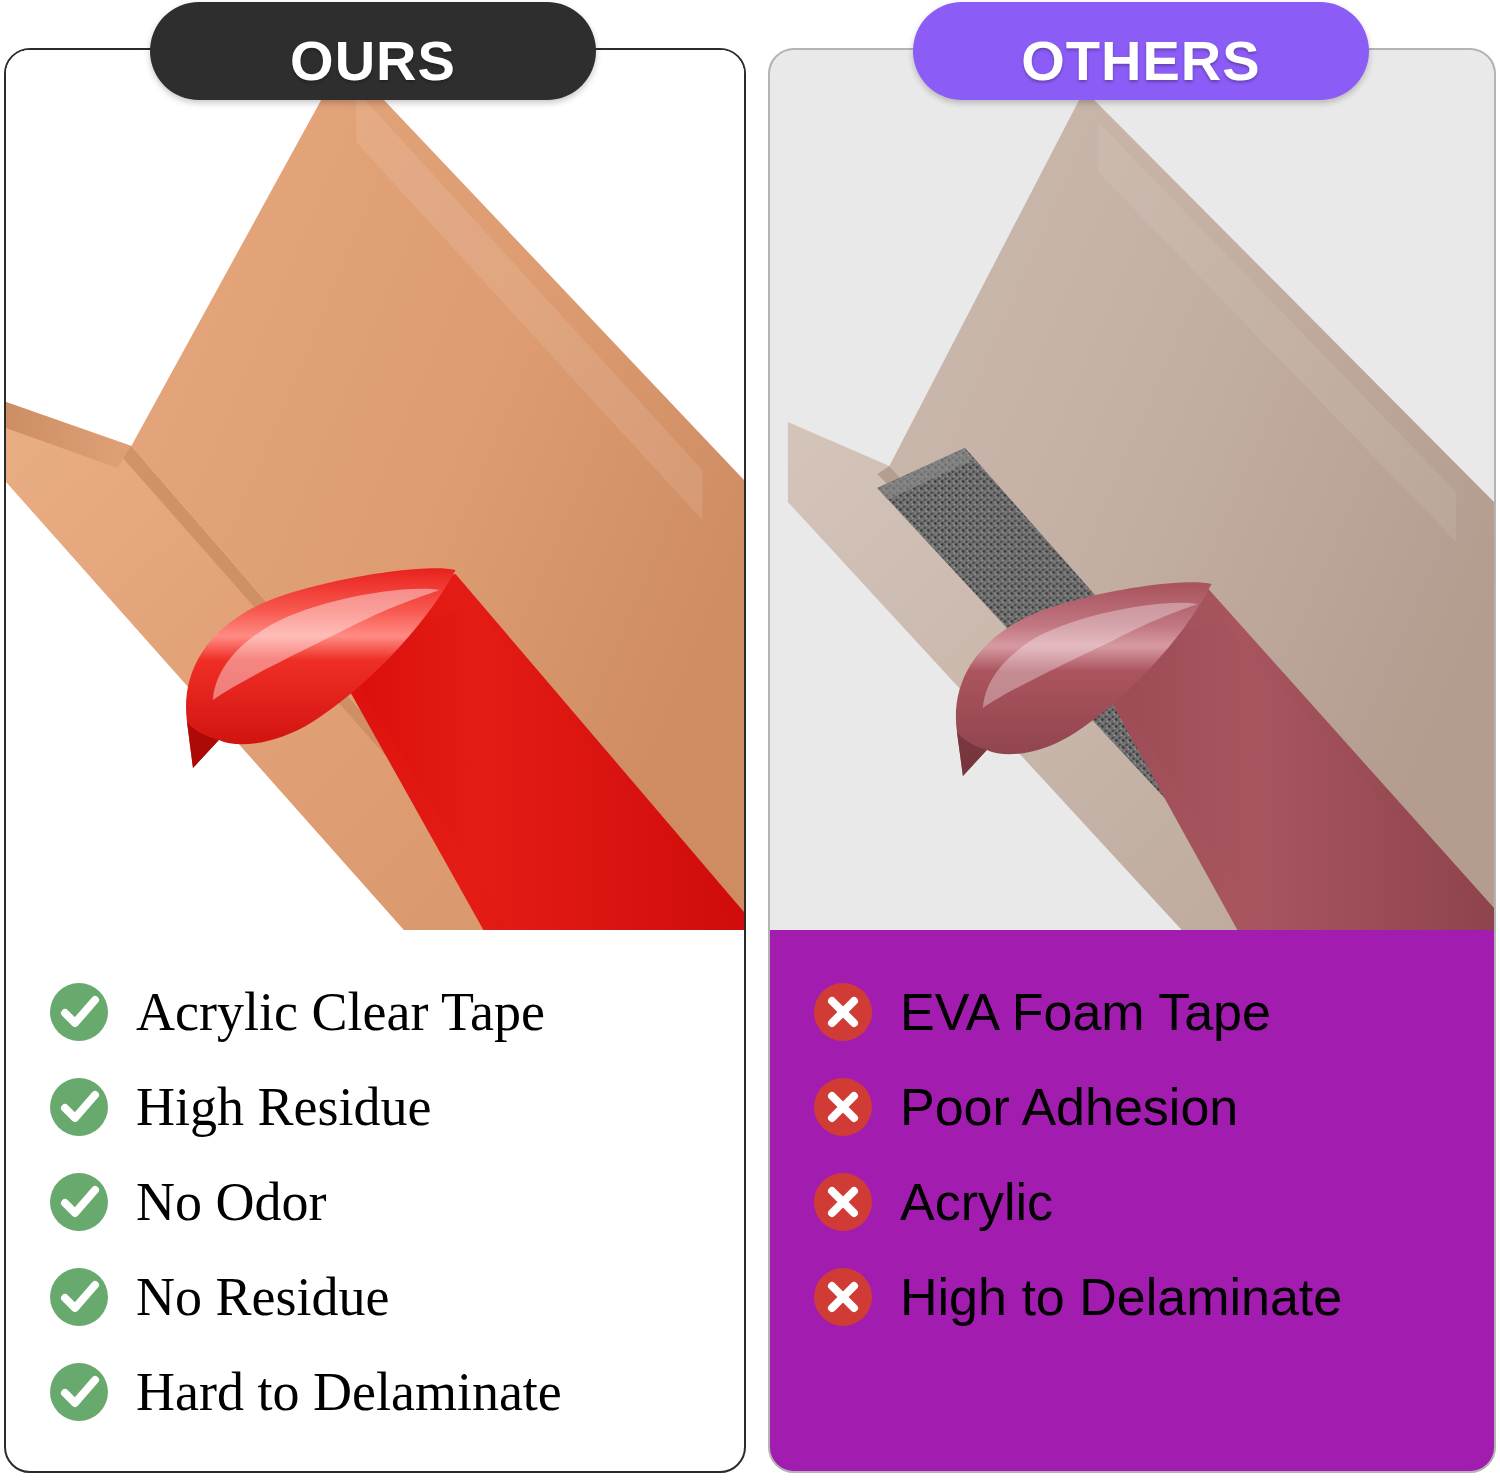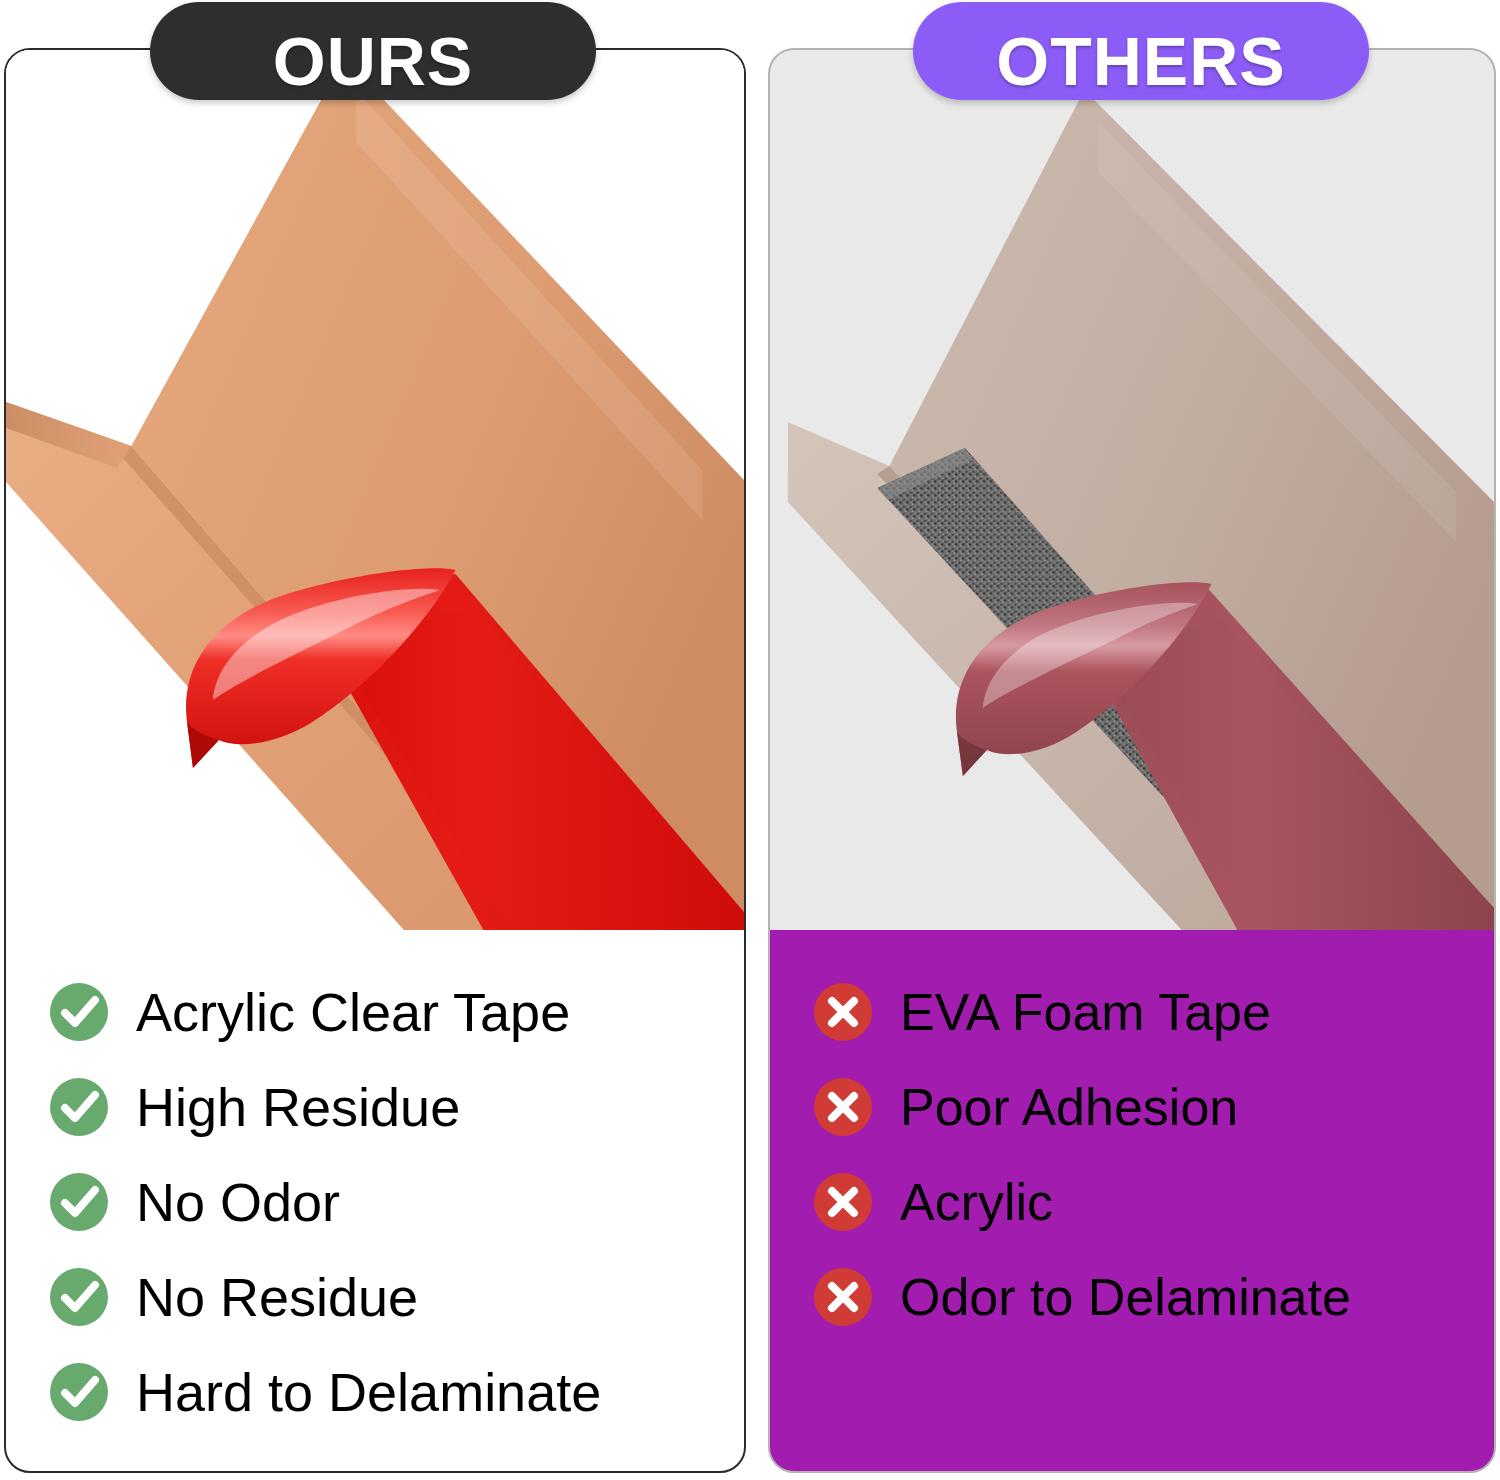--- a/index.html
+++ b/index.html
@@ -27,20 +27,21 @@
     height: 1425px;
     border-radius: 26px;
     overflow: hidden;
     box-sizing: border-box;
   }
   .panel-ours {
     left: 4px;
     width: 742px;
     background: #ffffff;
     border: 2px solid #2b2b2b;
+    font-family: Liberation Serif, serif;
   }
   .panel-others {
     left: 768px;
     width: 728px;
     background: #a21caf;
     border: 2px solid #b4b4b4;
   }
 
   
   .badge {
@@ -49,21 +50,21 @@
     height: 98px;
     border-radius: 49px;
     display: flex;
     align-items: center;
     justify-content: center;
     z-index: 20;
     box-shadow: 0 3px 6px rgba(0,0,0,0.22);
   }
   .badge span {
     color: #ffffff;
-    font-size: 68px;
+    font-size: 56px;
     font-weight: bold;
     letter-spacing: 1px;
     line-height: 1;
     text-shadow: 0 2px 3px rgba(0,0,0,0.28);
     margin-top: 20px;
   }
   .badge-ours {
     left: 150px;
     width: 446px;
     background: #2e2e2e;
@@ -339,21 +340,21 @@
         <span class="feature-label">Acrylic</span>
       </div>
 
       <div class="feature-row others">
         <span class="icon">
           <svg viewBox="0 0 62 62">
             <circle cx="31" cy="31" r="29" fill="#d03c35"></circle>
             <path d="M20 20 L42 42 M42 20 L20 42" stroke="#ffffff" stroke-width="8" fill="none" stroke-linecap="round"></path>
           </svg>
         </span>
-        <span class="feature-label">Odor to Delaminate</span>
+        <span class="feature-label">High to Delaminate</span>
       </div>
 
     </div>
   </div>
 
   <div class="badge badge-ours">
     <span>OURS</span>
   </div>
   <div class="badge badge-others">
     <span>OTHERS</span>

